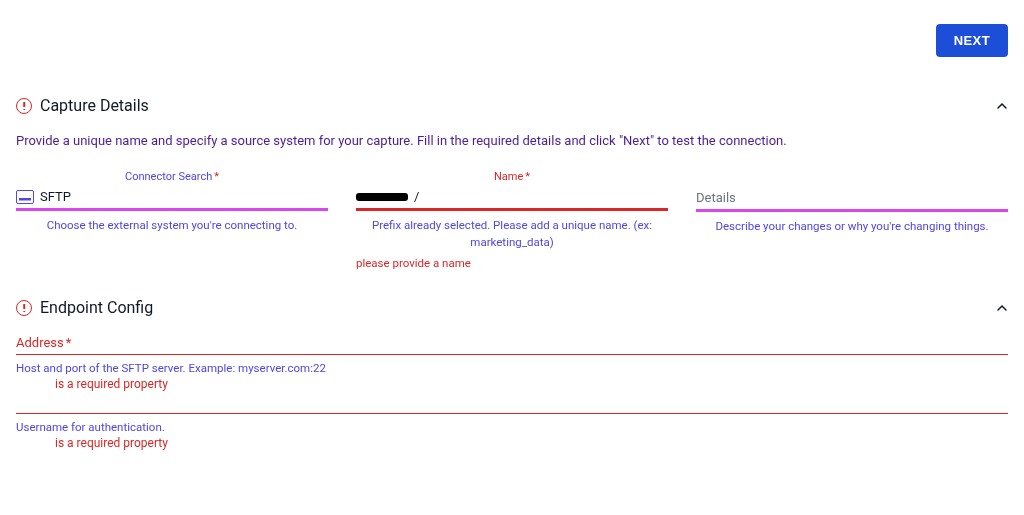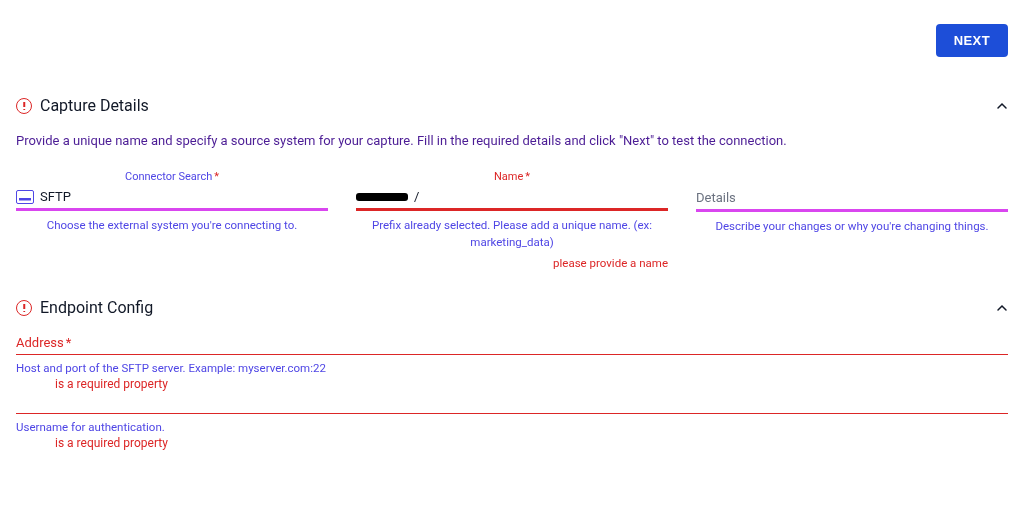--- a/index.html
+++ b/index.html
@@ -140,21 +140,20 @@
       font-size: 11.5px;
       color: #4f46e5;
       margin-top: 6px;
       line-height: 1.45;
       text-align: center;
     }
     .err-msg {
       font-size: 11.5px;
       color: #dc2626;
       margin-top: 6px;
-      text-align: right;
     }
     .ep-field {
       margin-bottom: 22px;
     }
     .ep-label {
       font-size: 13px;
       color: #dc2626;
       margin-bottom: 4px;
     }
     .ep-label .req { color: #dc2626; margin-left: 2px; }

